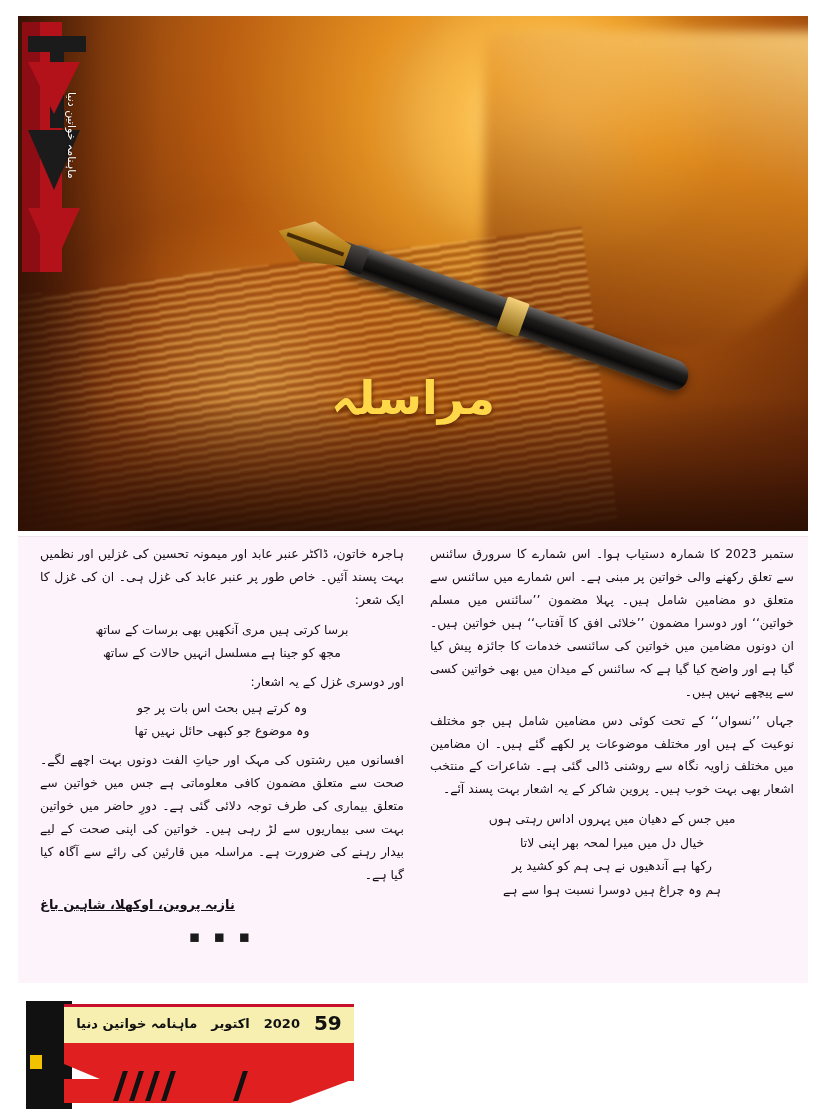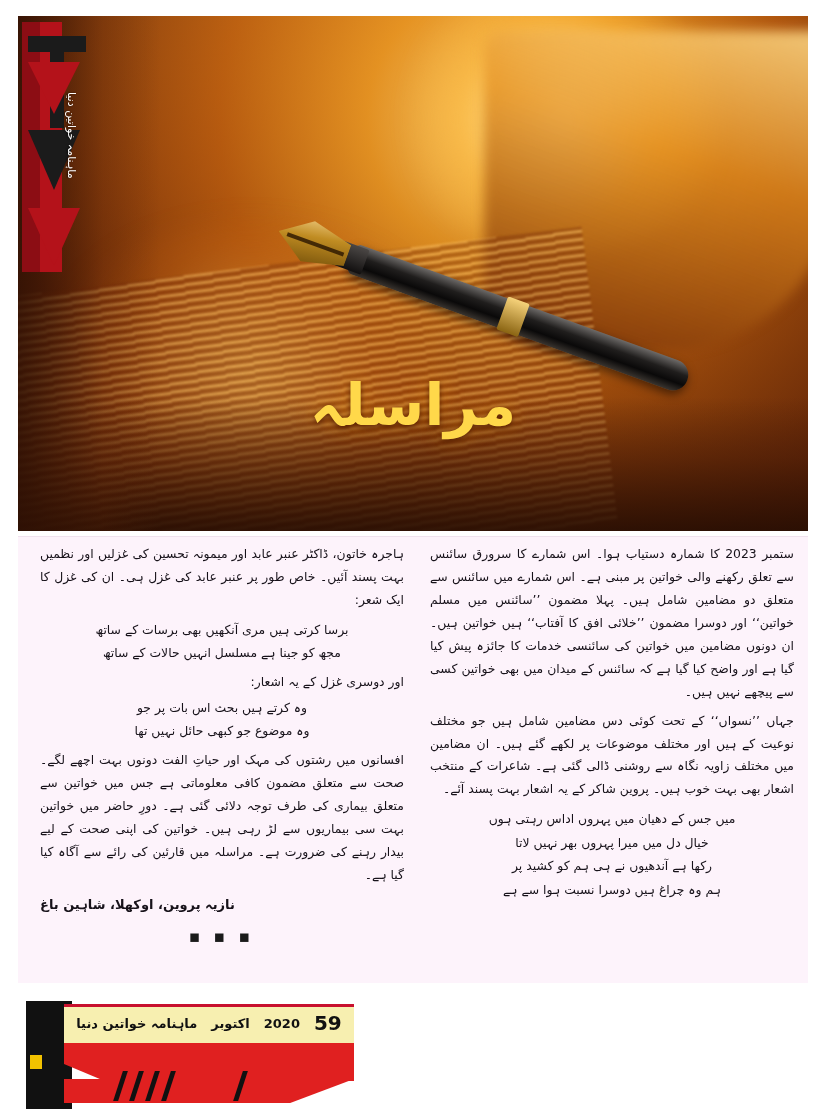--- a/index.html
+++ b/index.html
@@ -153,21 +153,21 @@
   }
 
   .hero-title {
     position: absolute;
     left: 0;
     right: 0;
     top: 355px;
     text-align: center;
     color: #ffd84a;
     font-family: "DejaVu Sans", sans-serif;
-    font-size: 58px;
+    font-size: 46px;
     font-weight: bold;
     letter-spacing: 1px;
     text-shadow: 0 2px 6px rgba(70,20,0,0.85), 0 0 18px rgba(255,160,20,0.5);
     direction: rtl;
   }
 
   
   .emblem {
     position: absolute;
     left: 22px;
@@ -289,20 +289,21 @@
   }
   .label-line {
     text-align: right;
     margin: 2px 0;
   }
   .signature {
     text-align: left;
     font-weight: bold;
     margin-top: 6px;
     font-size: 13px;
+    text-decoration: underline;
   }
   .dingbats {
     text-align: center;
     letter-spacing: 5px;
     font-size: 13px;
     color: #1a1a1a;
     margin-top: 8px;
   }
 
   
@@ -428,21 +429,21 @@
   <div class="emblem-side-text">ماہنامہ خواتین دنیا</div>
 
   <div class="body-area">
     <div class="cols">
 
       <div class="col">
         <p>ستمبر 2023 کا شمارہ دستیاب ہوا۔ اس شمارے کا سرورق سائنس سے تعلق رکھنے والی خواتین پر مبنی ہے۔ اس شمارے میں سائنس سے متعلق دو مضامین شامل ہیں۔ پہلا مضمون ’’سائنس میں مسلم خواتین‘‘ اور دوسرا مضمون ’’خلائی افق کا آفتاب‘‘ ہیں خواتین ہیں۔ ان دونوں مضامین میں خواتین کی سائنسی خدمات کا جائزہ پیش کیا گیا ہے اور واضح کیا گیا ہے کہ سائنس کے میدان میں بھی خواتین کسی سے پیچھے نہیں ہیں۔</p>
         <p>جہاں ’’نسواں‘‘ کے تحت کوئی دس مضامین شامل ہیں جو مختلف نوعیت کے ہیں اور مختلف موضوعات پر لکھے گئے ہیں۔ ان مضامین میں مختلف زاویہ نگاہ سے روشنی ڈالی گئی ہے۔ شاعرات کے منتخب اشعار بھی بہت خوب ہیں۔ پروین شاکر کے یہ اشعار بہت پسند آئے۔</p>
         <div class="verse">
           <div>میں جس کے دھیان میں پہروں اداس رہتی ہوں</div>
-          <div>خیال دل میں میرا پہروں بھر نہیں لاتا</div>
+          <div>خیال دل میں میرا لمحہ بھر اپنی لاتا</div>
           <div>رکھا ہے آندھیوں نے ہی ہم کو کشید پر</div>
           <div>ہم وہ چراغ ہیں دوسرا نسبت ہوا سے ہے</div>
         </div>
       </div>
 
       <div class="col">
         <p>ہاجرہ خاتون، ڈاکٹر عنبر عابد اور میمونہ تحسین کی غزلیں اور نظمیں بہت پسند آئیں۔ خاص طور پر عنبر عابد کی غزل ہی۔ ان کی غزل کا ایک شعر:</p>
         <div class="verse">
           <div>برسا کرتی ہیں مری آنکھیں بھی برسات کے ساتھ</div>
           <div>مجھ کو جینا ہے مسلسل انہیں حالات کے ساتھ</div>

